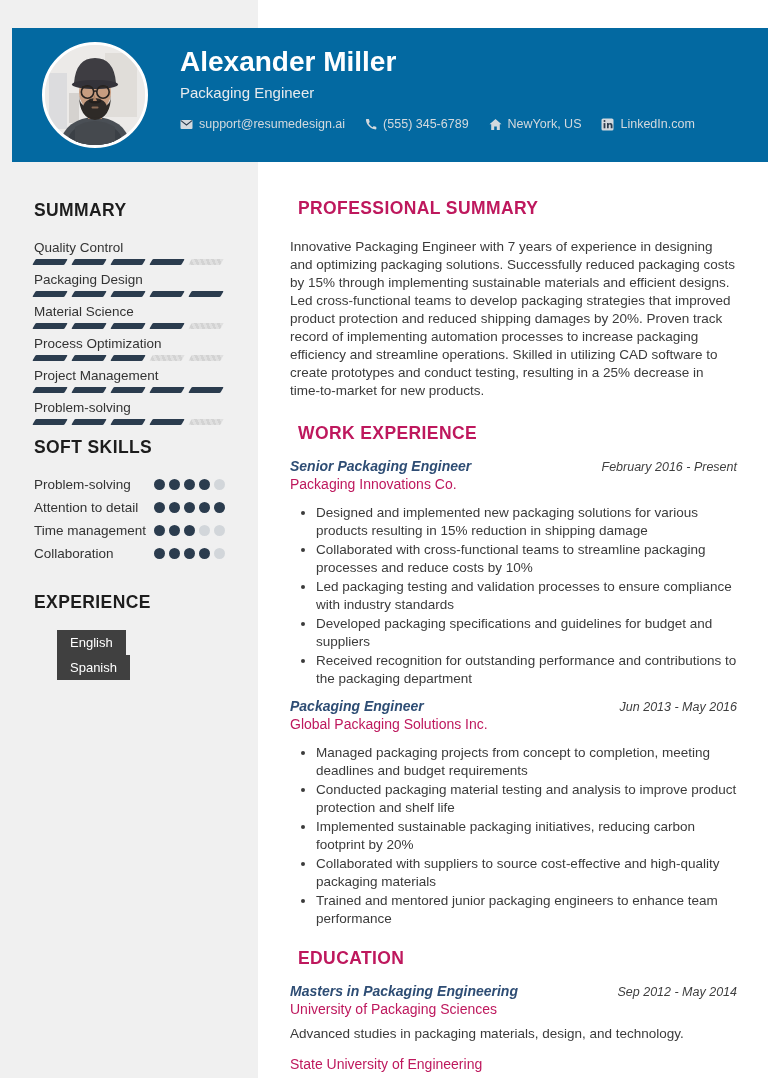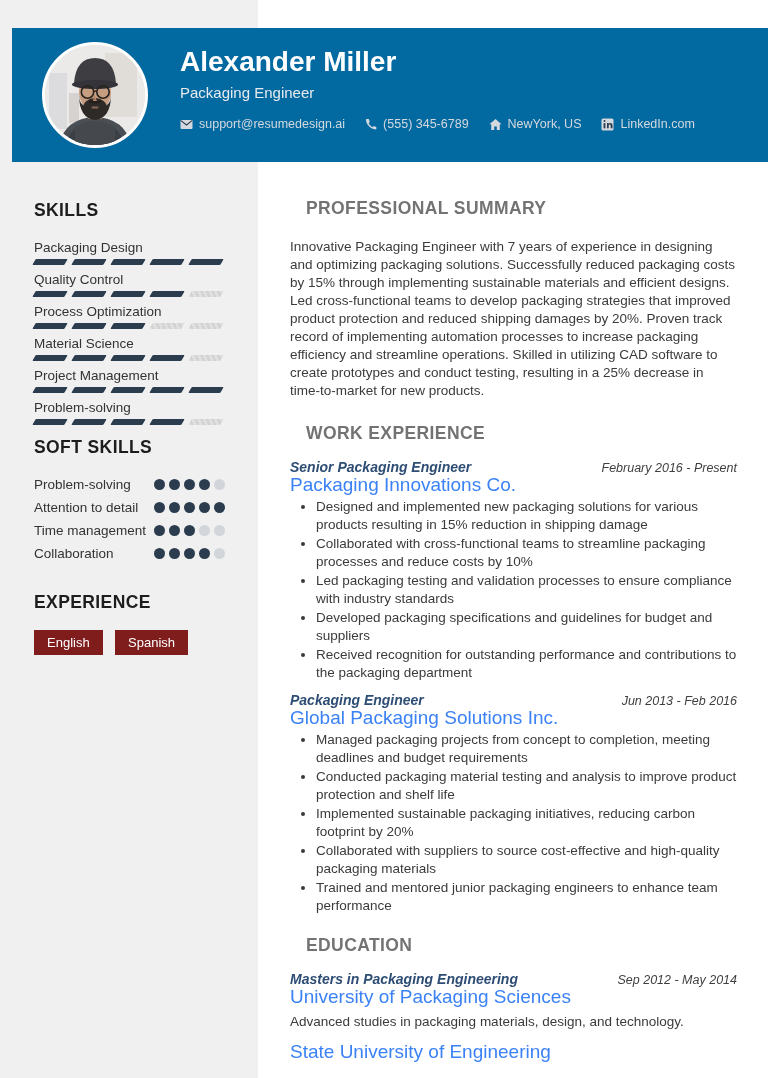--- a/index.html
+++ b/index.html
@@ -25,33 +25,33 @@
        background:repeating-linear-gradient(45deg,#e0e0e0 0 2px,#d3d3d3 2px 4px);}
   .seg.filled{background:#2b3c4e;}
   .soft-section{margin-top:12px;}
   .soft-row{display:flex;align-items:flex-start;margin-bottom:6px;}
   .soft-label{width:125px;font-size:13.5px;color:#333;line-height:17px;}
   .dots{display:flex;gap:4px;padding-top:3px;}
   .dot{width:11px;height:11px;border-radius:50%;background:#d2d6da;}
   .dot.filled{background:#2b3c4e;}
   .lang-section{margin-top:30px;}
   .langs{margin-top:17px;}
-  .lang{display:inline-block;background:#7f1d1d;color:#fff;font-size:13px;padding:5px 13px;border-radius:0;margin-right:8px;}
+  .lang{display:inline-block;background:#404040;color:#fff;font-size:13px;padding:5px 13px;border-radius:0;margin-right:8px;margin-left:23px;}
 
   .main{position:absolute;left:290px;top:0;width:447px;}
-  .main-heading{font-size:17.5px;font-weight:700;color:#737373;letter-spacing:.4px;line-height:19px;margin:16px;}
+  .main-heading{font-size:17.5px;font-weight:700;color:#be185d;letter-spacing:.4px;line-height:19px;margin:8px;}
   .mh-summary{margin-top:199px;}
   .summary{font-size:13.5px;color:#3b3b3b;line-height:18px;margin-top:20px;}
   .mh-work{margin-top:24px;}
   .entry{margin-top:15px;}
   .entry-head{display:flex;justify-content:space-between;align-items:baseline;}
   .entry-title{font-size:14px;font-weight:700;color:#2e4d74;line-height:17px;font-style:italic;}
   .entry-date{font-size:12.5px;font-style:italic;color:#3f3f3f;white-space:nowrap;}
-  .entry-sub{font-size:19px;color:#3b82f6;line-height:18px;}
-  .bullets{margin:4px 0 0 0;padding:0 0 0 26px;}
+  .entry-sub{font-size:14px;color:#be185d;line-height:18px;}
+  .bullets{margin:11px 0 0 0;padding:0 0 0 26px;}
   .bullets li{font-size:13.5px;color:#3b3b3b;line-height:17.5px;margin-bottom:2px;}
   .mh-edu{margin-top:22px;}
   .edu-desc{font-size:13.5px;color:#3b3b3b;line-height:18px;margin-top:7px;}
 </style>
 </head>
 <body>
 
 <div class="page">
   <div class="sidebar-bg"></div>
 
@@ -112,59 +112,59 @@
       <circle cx="42.5" cy="47" r="6.2" fill="none" stroke="#26221f" stroke-width="1.6"></circle>
       <circle cx="58" cy="47" r="6.2" fill="none" stroke="#26221f" stroke-width="1.6"></circle>
       <path d="M48.5 46.5 Q50.2 45.5 52 46.5" stroke="#26221f" stroke-width="1.4" fill="none"></path>
       <rect x="37" y="41" width="9" height="1.6" rx="0.8" fill="#2b2622"></rect>
       <rect x="54" y="41" width="9" height="1.6" rx="0.8" fill="#2b2622"></rect>
       <path d="M49 49 L48 56 L52 56 Z" fill="#b08465"></path>
     </svg>
   </div>
 
   <div class="sidebar">
-    <h2 class="side-heading">SKILLS</h2>
+    <h2 class="side-heading">SUMMARY</h2>
     <div>
       <div class="skill">
+        <div class="skill-label">Quality Control</div>
+        <div class="bar">
+            <span class="seg filled"></span>
+            <span class="seg filled"></span>
+            <span class="seg filled"></span>
+            <span class="seg filled"></span>
+            <span class="seg"></span>
+          </div>
+      </div>
+      <div class="skill">
         <div class="skill-label">Packaging Design</div>
         <div class="bar">
             <span class="seg filled"></span>
             <span class="seg filled"></span>
             <span class="seg filled"></span>
             <span class="seg filled"></span>
             <span class="seg filled"></span>
           </div>
       </div>
       <div class="skill">
-        <div class="skill-label">Quality Control</div>
+        <div class="skill-label">Material Science</div>
         <div class="bar">
             <span class="seg filled"></span>
             <span class="seg filled"></span>
             <span class="seg filled"></span>
             <span class="seg filled"></span>
             <span class="seg"></span>
           </div>
       </div>
       <div class="skill">
         <div class="skill-label">Process Optimization</div>
         <div class="bar">
             <span class="seg filled"></span>
             <span class="seg filled"></span>
             <span class="seg filled"></span>
             <span class="seg"></span>
-            <span class="seg"></span>
-          </div>
-      </div>
-      <div class="skill">
-        <div class="skill-label">Material Science</div>
-        <div class="bar">
-            <span class="seg filled"></span>
-            <span class="seg filled"></span>
-            <span class="seg filled"></span>
-            <span class="seg filled"></span>
             <span class="seg"></span>
           </div>
       </div>
       <div class="skill">
         <div class="skill-label">Project Management</div>
         <div class="bar">
             <span class="seg filled"></span>
             <span class="seg filled"></span>
             <span class="seg filled"></span>
             <span class="seg filled"></span>
@@ -253,21 +253,21 @@
         <li>Collaborated with cross-functional teams to streamline packaging processes and reduce costs by 10%</li>
         <li>Led packaging testing and validation processes to ensure compliance with industry standards</li>
         <li>Developed packaging specifications and guidelines for budget and suppliers</li>
         <li>Received recognition for outstanding performance and contributions to the packaging department</li>
       </ul>
     </div>
 
     <div class="entry" style="margin-top:11px;">
       <div class="entry-head">
         <span class="entry-title">Packaging Engineer</span>
-        <span class="entry-date">Jun 2013 - Feb 2016</span>
+        <span class="entry-date">Jun 2013 - May 2016</span>
       </div>
       <div class="entry-sub">Global Packaging Solutions Inc.</div>
       <ul class="bullets">
         <li>Managed packaging projects from concept to completion, meeting deadlines and budget requirements</li>
         <li>Conducted packaging material testing and analysis to improve product protection and shelf life</li>
         <li>Implemented sustainable packaging initiatives, reducing carbon footprint by 20%</li>
         <li>Collaborated with suppliers to source cost-effective and high-quality packaging materials</li>
         <li>Trained and mentored junior packaging engineers to enhance team performance</li>
       </ul>
     </div>

